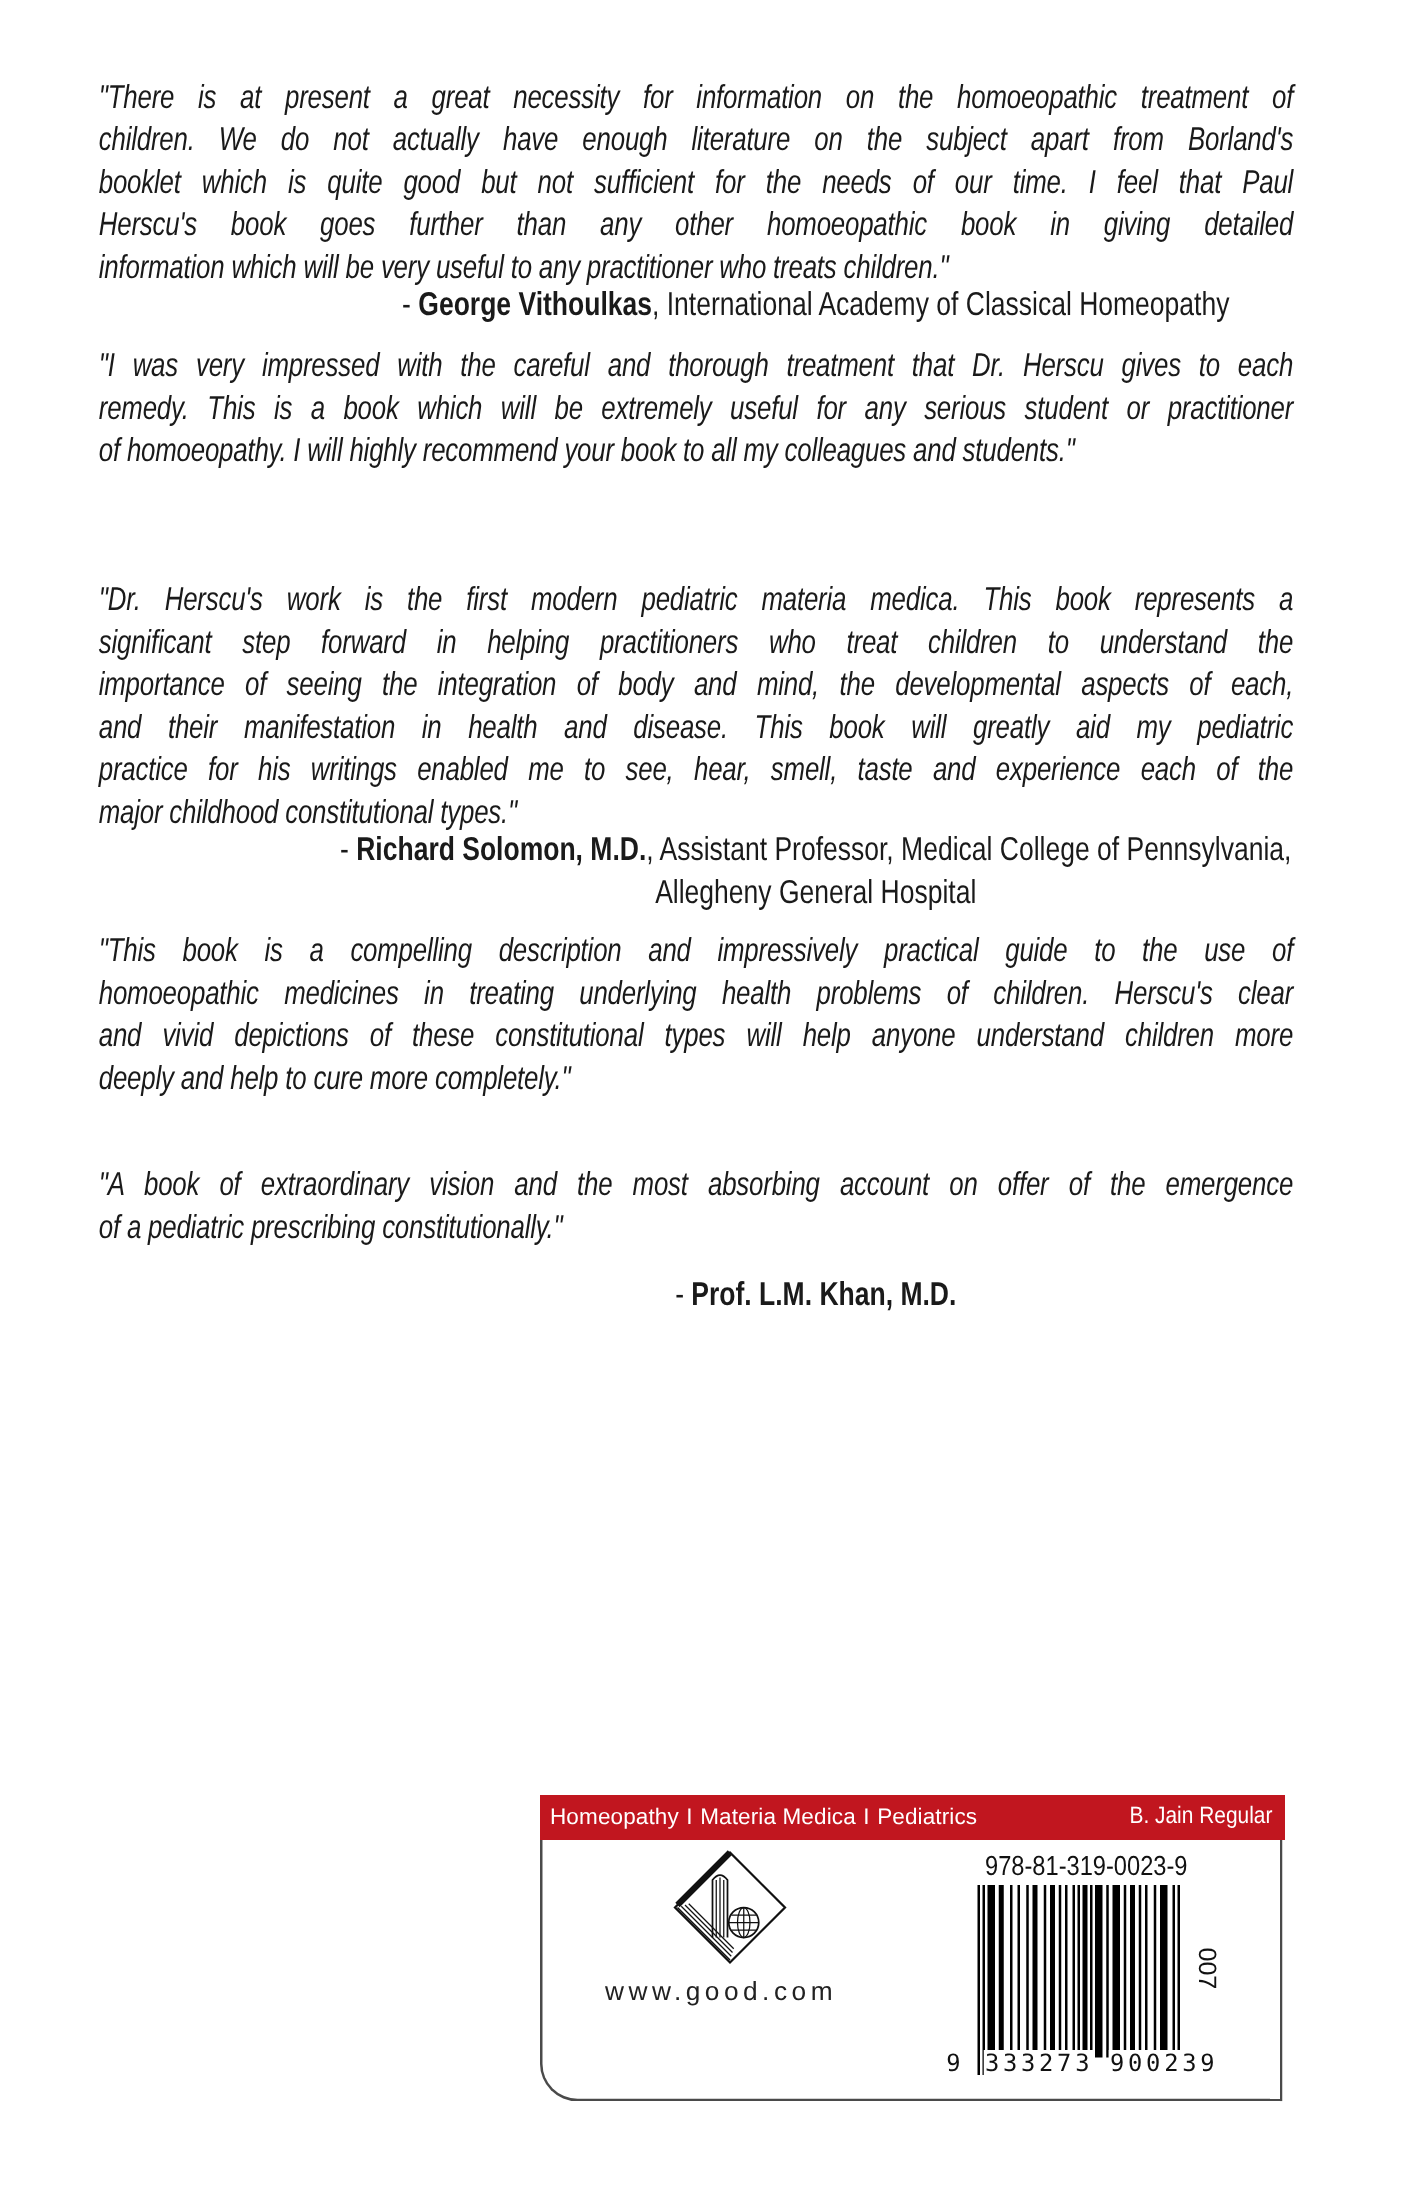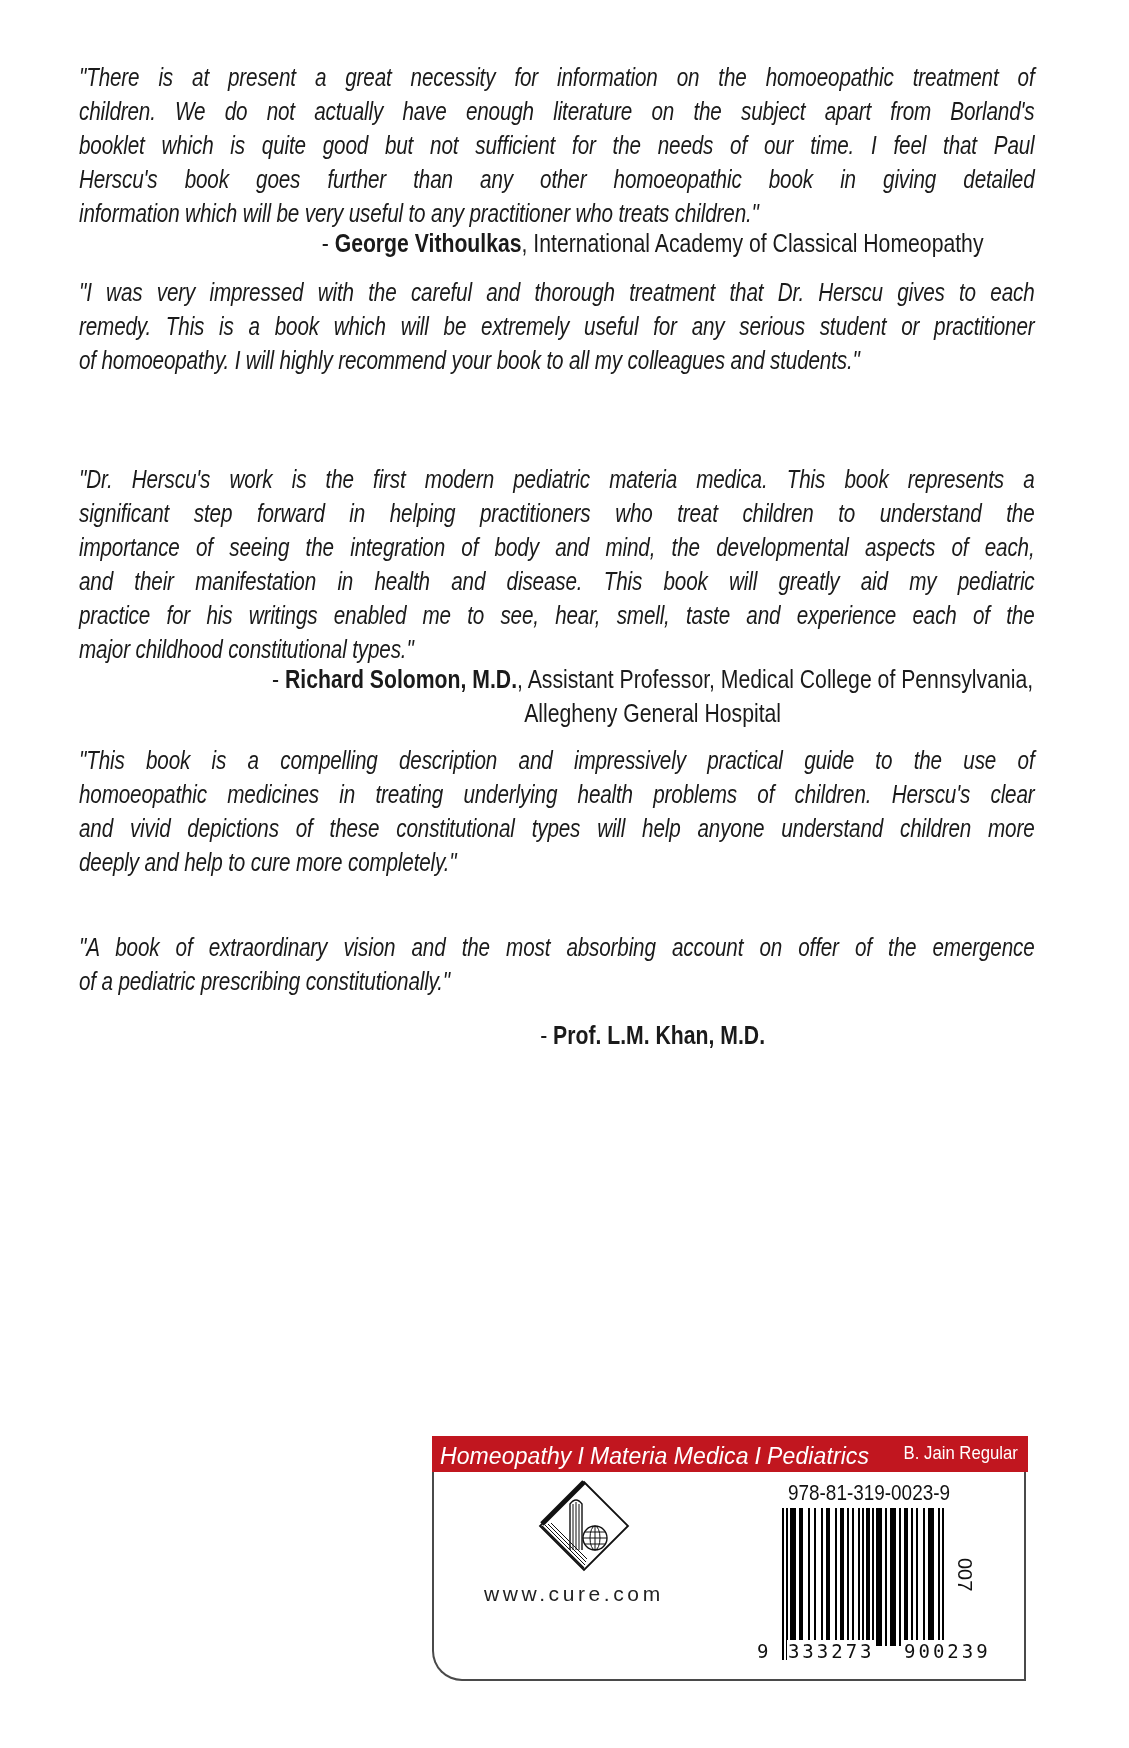--- a/index.html
+++ b/index.html
@@ -74,24 +74,23 @@
       top: 0;
       width: 596px;
       height: 36px;
       background: #c1161f;
       color: #fff;
     }
     .band-left {
       position: absolute;
       left: 8px;
       top: 7px;
-      font-size: 23px;
+      font-size: 18px;
       letter-spacing: 0.1px;
       white-space: nowrap;
-      font-style: italic;
     }
     .band-left .sep { padding: 0 6px; }
     .band-right {
       position: absolute;
       right: 10px;
       top: 6px;
       font-size: 19px;
       white-space: nowrap;
       transform-origin: right top;
       transform: scaleX(0.88);
@@ -243,21 +242,21 @@
       <line x1="41" y1="24" x2="41" y2="70" stroke="#111" stroke-width="1"></line>
 
       <circle cx="57" cy="58" r="12" fill="#fff" stroke="#111" stroke-width="1.4"></circle>
       <ellipse cx="57" cy="58" rx="5" ry="12" fill="none" stroke="#111" stroke-width="1"></ellipse>
       <line x1="45" y1="58" x2="69" y2="58" stroke="#111" stroke-width="1"></line>
       <line x1="47" y1="52" x2="67" y2="52" stroke="#111" stroke-width="1"></line>
       <line x1="47" y1="64" x2="67" y2="64" stroke="#111" stroke-width="1"></line>
       <line x1="57" y1="46" x2="57" y2="70" stroke="#111" stroke-width="1"></line>
     </svg>
 
-    <div class="url">www.cure.com</div>
+    <div class="url">www.good.com</div>
 
     <div class="isbn-text">978-81-319-0023-9</div>
 
     <svg class="barcode" viewBox="0 0 168 152" preserveAspectRatio="none">
       <g fill="#000">
 
         <rect x="2" y="0" width="2" height="152"></rect>
         <rect x="6" y="0" width="2" height="152"></rect>
 
         <rect x="10" y="0" width="6" height="138"></rect>
@@ -287,19 +286,19 @@
         <rect x="148" y="0" width="6" height="138"></rect>
 
         <rect x="158" y="0" width="2" height="152"></rect>
         <rect x="162" y="0" width="2" height="152"></rect>
       </g>
     </svg>
 
     <div class="barcode-digits">
       <span>9</span>
       <span style="margin-left:6px;letter-spacing:3px;">333273</span>
-      <span style="margin-left:16px;letter-spacing:3px;">900239</span>
+      <span style="margin-left:0;letter-spacing:3px;">900239</span>
     </div>
 
     <div class="addon">007</div>
   </div>
 
 </div>
 
 </body></html>

